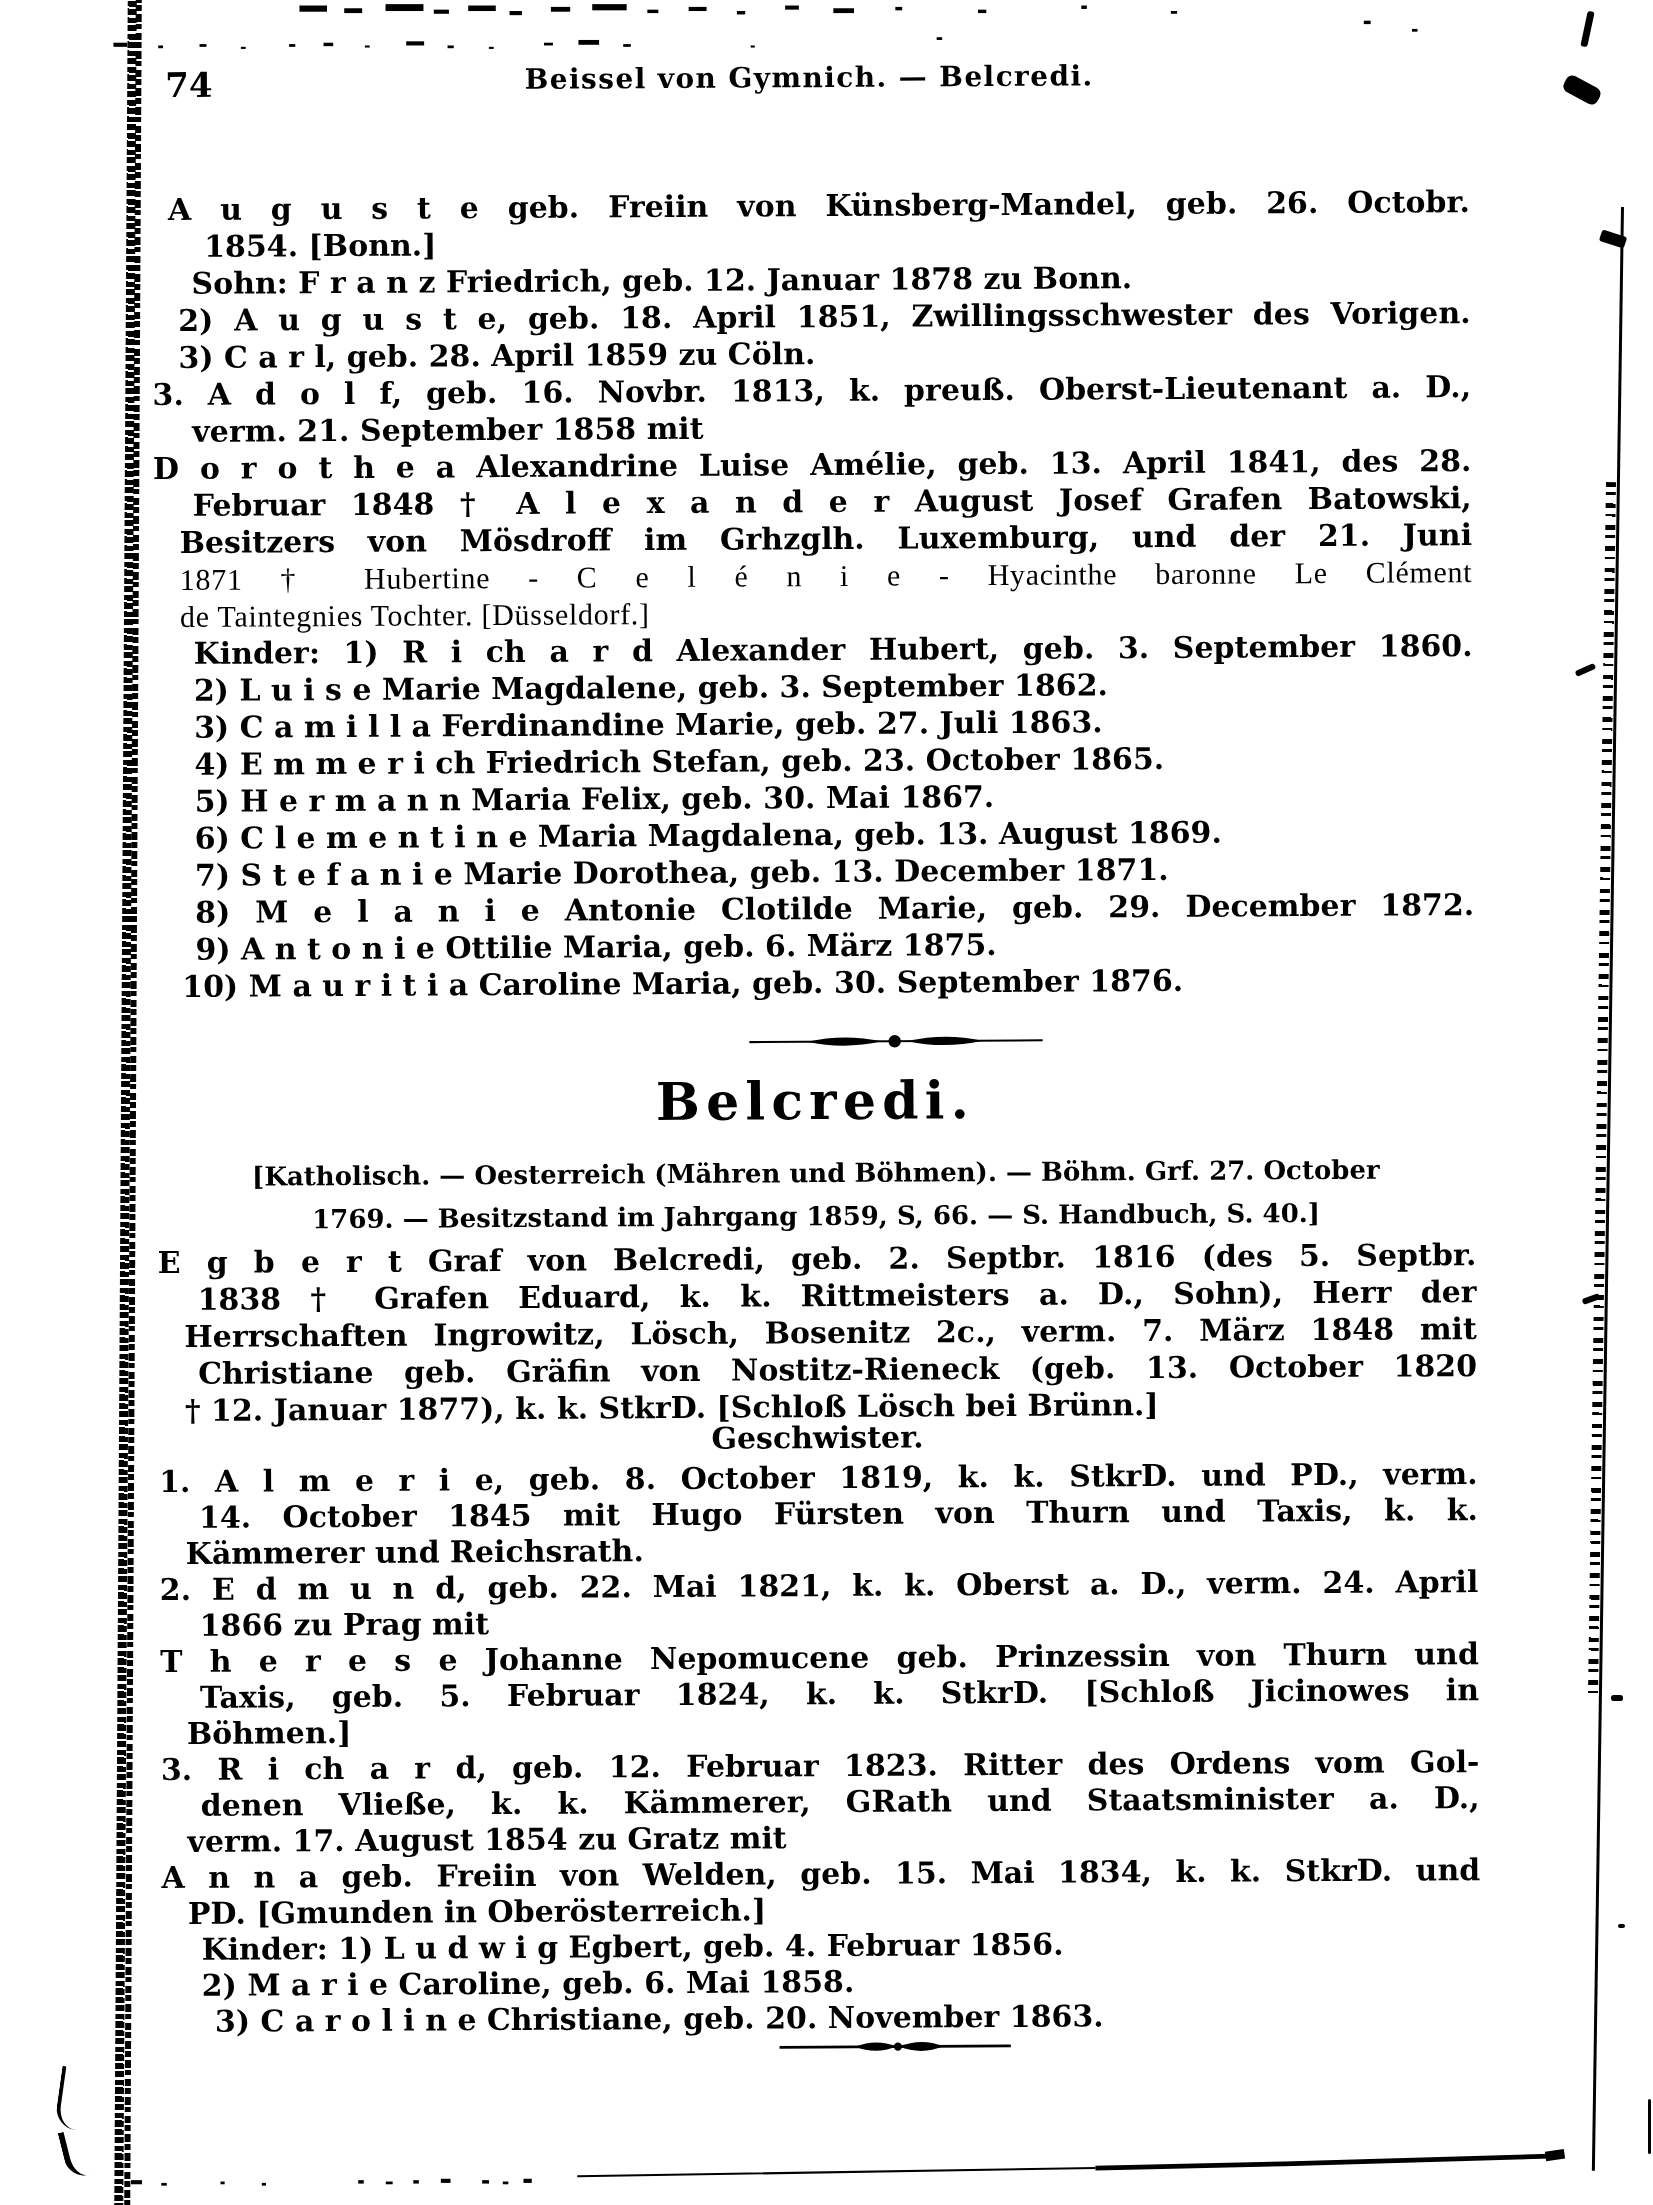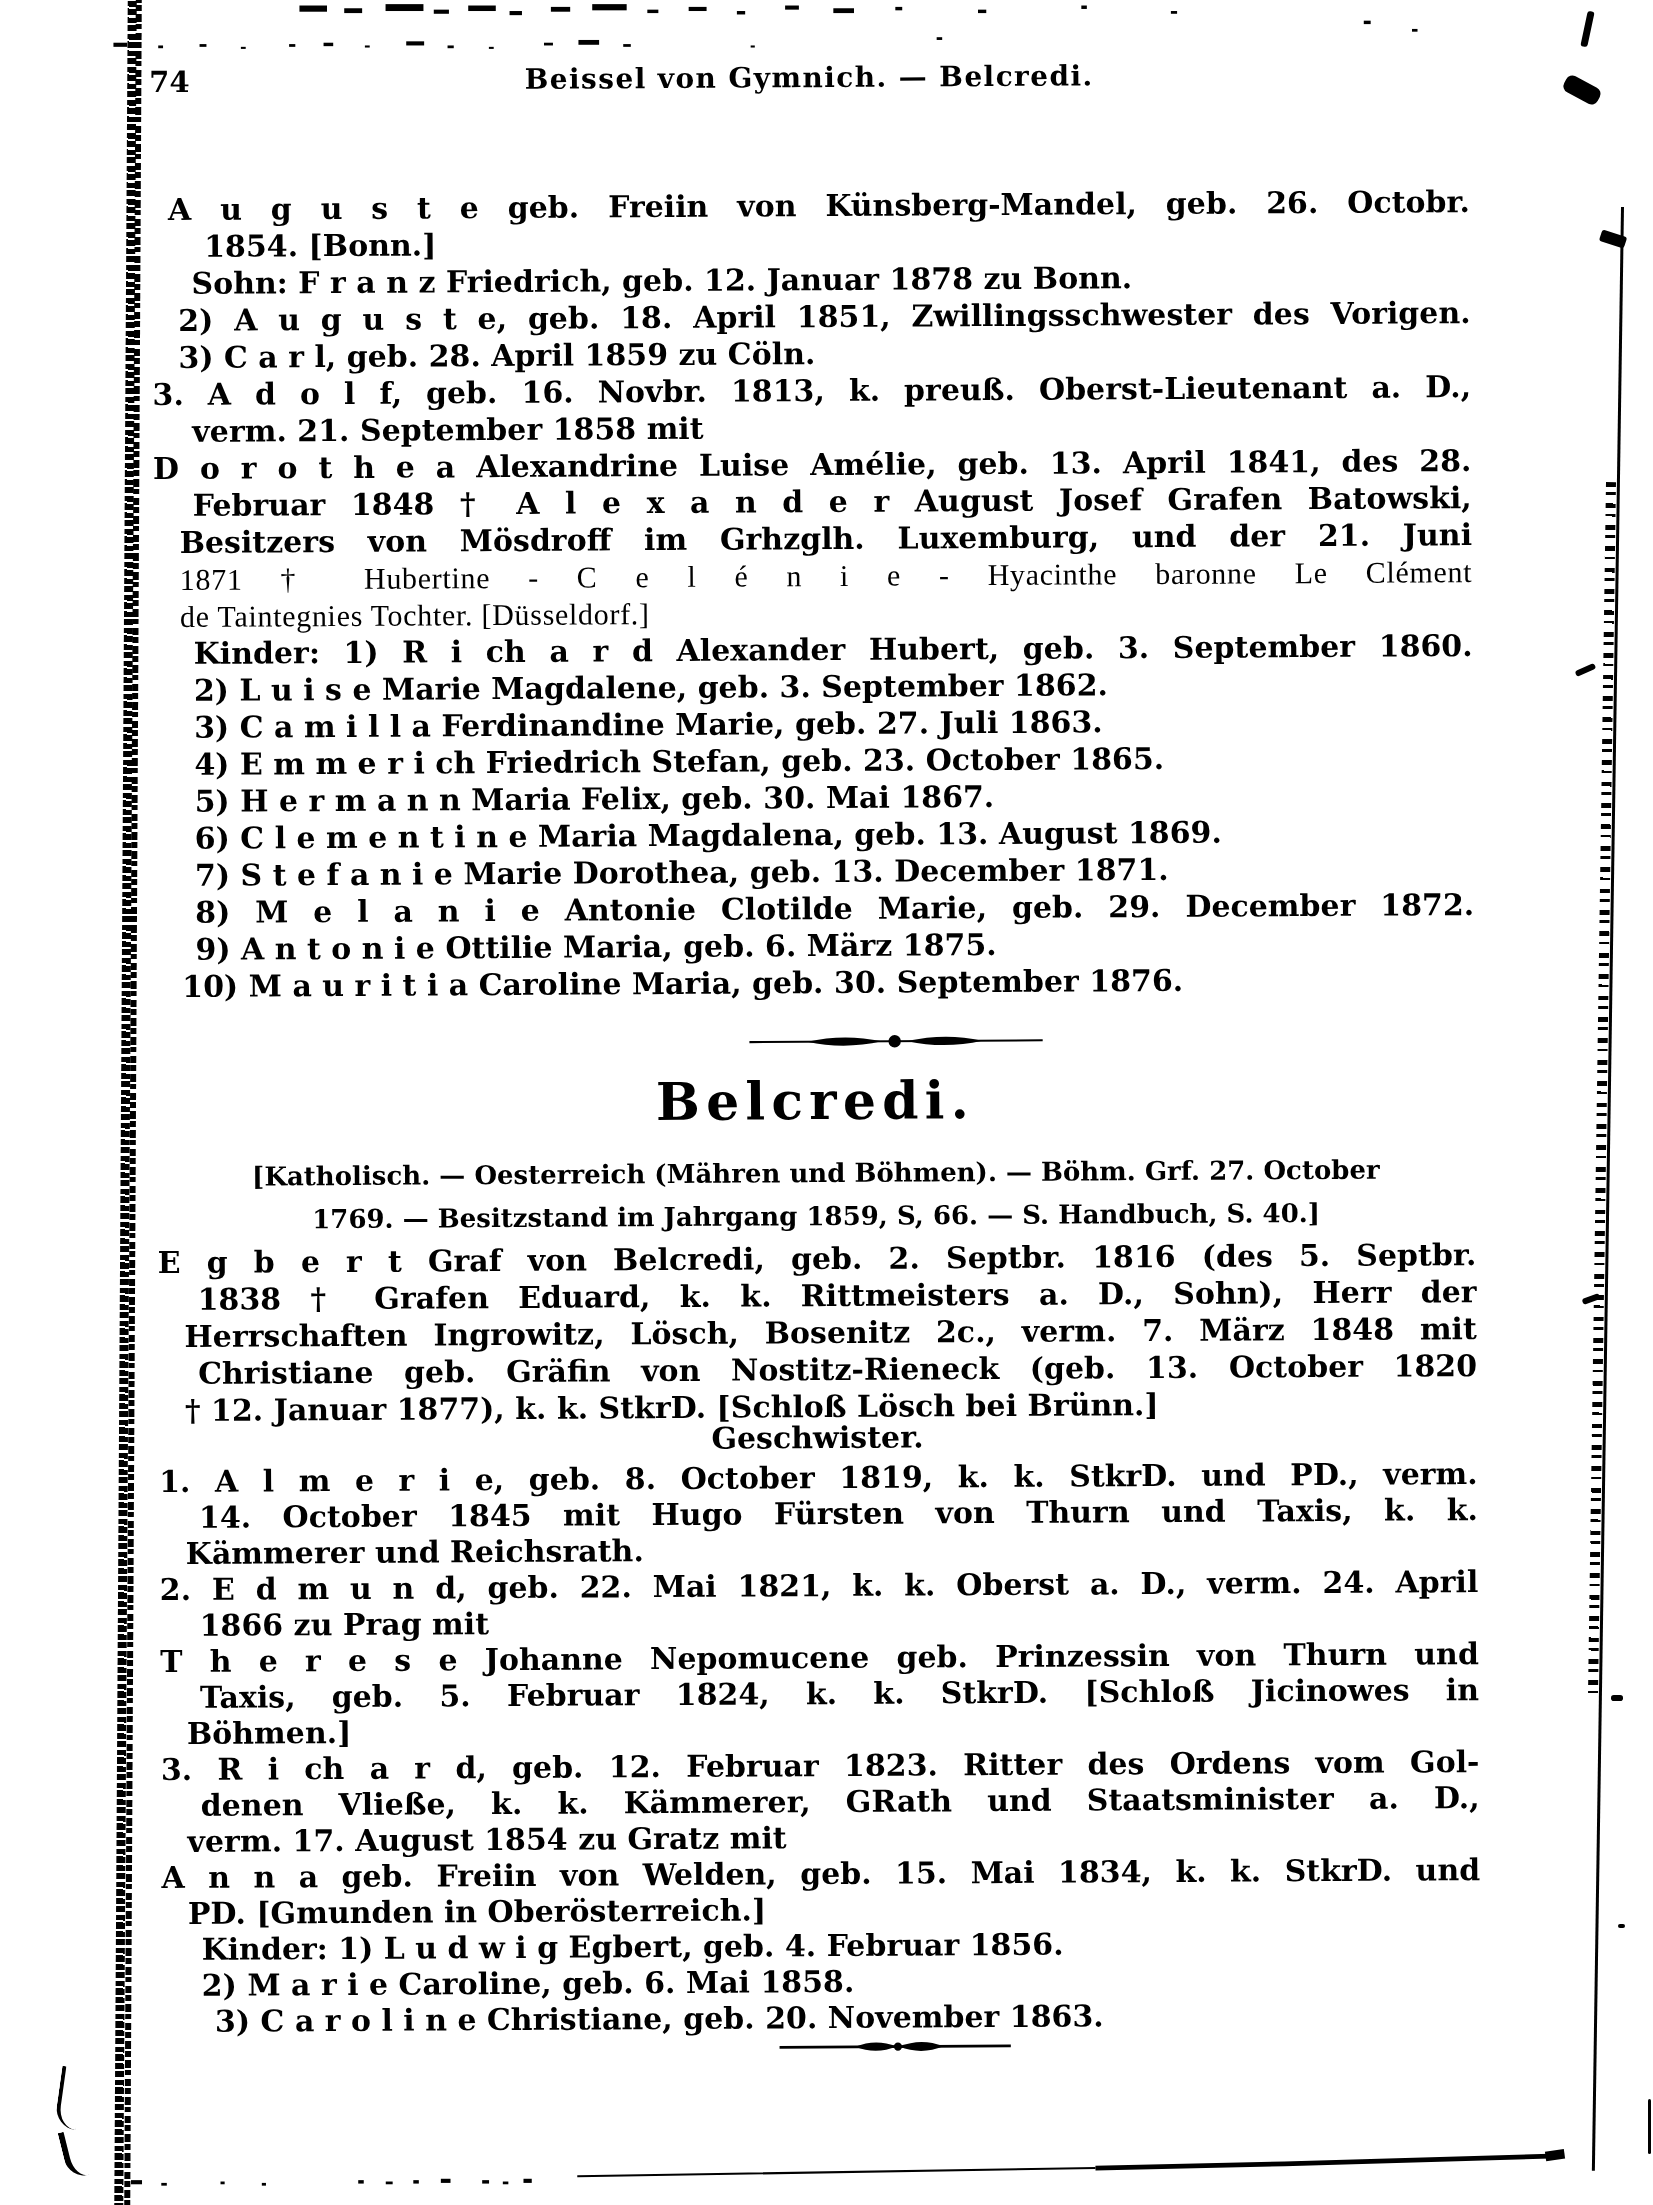--- a/index.html
+++ b/index.html
@@ -5,21 +5,21 @@
   html,body { margin:0; padding:0; background:#e8e8e8; }
   .page {
     position:relative; width:1654px; height:2205px; background:#ffffff;
     overflow:hidden; font-family:"DejaVu Serif", serif; color:#000;
   }
   .scan-rotate { position:absolute; left:0; top:0; width:1654px; height:2205px;
     transform:rotate(-0.35deg); transform-origin:827px 1034px; }
 
   
   .runhead { position:absolute; left:155px; top:61px; width:1320px; height:34px; }
-  .pagenum { position:absolute; left:0; top:0; font-size:29px; font-weight:700; }
+  .pagenum { position:absolute; left:16px; top:0; font-size:34px; font-weight:700; }
   .runtitle { position:absolute; left:0; top:0; width:100%; text-align:center;
     font-size:28px; font-weight:700; letter-spacing:1.4px; }
 
   
   .textcol { position:absolute; left:155px; width:1320px; }
   #beissel-lines { top:187px; }
   #belcredi-head-lines { top:1240px; }
   #belcredi-sibling-lines { top:1460px; }
   .tline { font-size:30px; line-height:37px; font-weight:700; text-align:left; }
   #belcredi-head-lines .tline { line-height:37px; }

